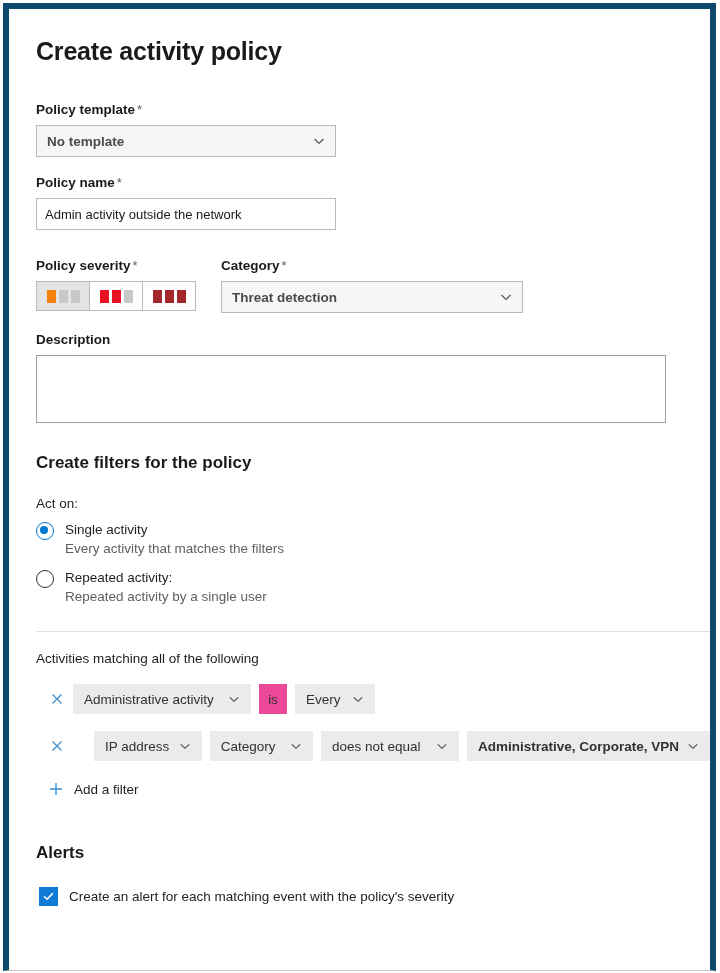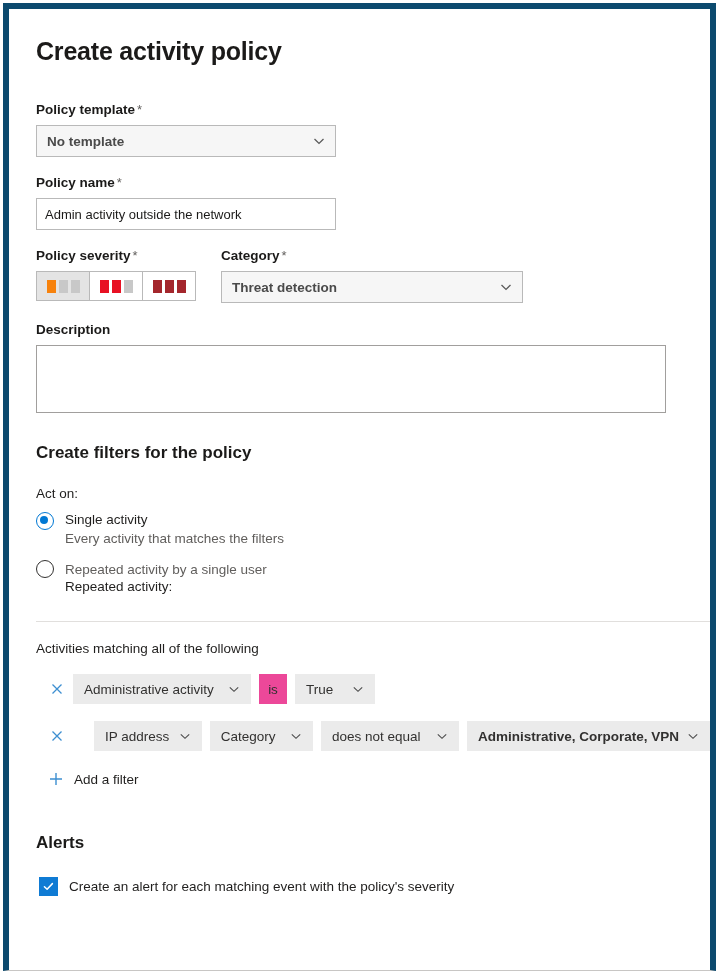--- a/index.html
+++ b/index.html
@@ -308,21 +308,21 @@
       </div>
     </div>
 
     <div style="margin-top:18px;">
       <div class="field-label">
         <span>Policy name</span><span class="req-star">*</span>
       </div>
       <input class="text-input" style="margin-top: 7px;" type="text" value="Admin activity outside the network">
     </div>
 
-    <div style="margin-top:18px; display:flex; align-items:flex-start;">
+    <div style="margin-top:28px; display:flex; align-items:flex-start;">
 
       <div style="width:185px;">
         <div class="field-label">
           <span>Policy severity</span><span class="req-star">*</span>
         </div>
         <div class="sev-group" style="margin-top:7px;">
           <div class="sev-btn selected">
             <span class="sev-sq" style="background:#f7820d"></span>
             <span class="sev-sq"></span>
             <span class="sev-sq"></span>
@@ -369,22 +369,22 @@
       <span class="radio-mark checked"></span>
       <span class="radio-labels">
         <span class="plain-text" style="display:block;">Single activity</span>
         <span class="sub-text" style="display:block; margin-top:2px;">Every activity that matches the filters</span>
       </span>
     </div>
 
     <div class="radio-row" style="margin-top:12px;">
       <span class="radio-mark"></span>
       <span class="radio-labels">
+        <span class="sub-text" style="display:block; color:#201f1e;">Repeated activity:</span>
         <span class="sub-text" style="display:block; margin-top:2px;">Repeated activity by a single user</span>
-        <span class="sub-text" style="display:block; color:#201f1e;">Repeated activity:</span>
       </span>
     </div>
 
     <div class="divider" style="margin-top:26px; margin-right:-27px;"></div>
 
     <div class="plain-text" style="margin-top:18px;">Activities matching all of the following</div>
 
     <div class="filter-row" style="margin-top:17px; margin-left:12px;">
       <span class="x-btn">
         <svg viewBox="0 0 14 14" width="14" height="14">
@@ -396,21 +396,21 @@
         <span class="chev">
           <svg viewBox="0 0 12 12" width="12" height="12">
               <path d="M1.8 4.3 L6 8.3 L10.2 4.3" fill="none" stroke="#4a4a4a" stroke-width="1.1"></path>
             </svg>
         </span>
       </span>
       <span class="pill static" style="width:28px;">
         <span class="pill-text">is</span>
       </span>
       <span class="pill" style="width:80px;">
-        <span class="pill-text" style="flex:1;">True</span>
+        <span class="pill-text" style="flex:1;">Every</span>
         <span class="chev">
           <svg viewBox="0 0 12 12" width="12" height="12">
               <path d="M1.8 4.3 L6 8.3 L10.2 4.3" fill="none" stroke="#4a4a4a" stroke-width="1.1"></path>
             </svg>
         </span>
       </span>
     </div>
 
     <div class="filter-row" style="margin-top:17px; margin-left:12px;">
       <span class="x-btn">

